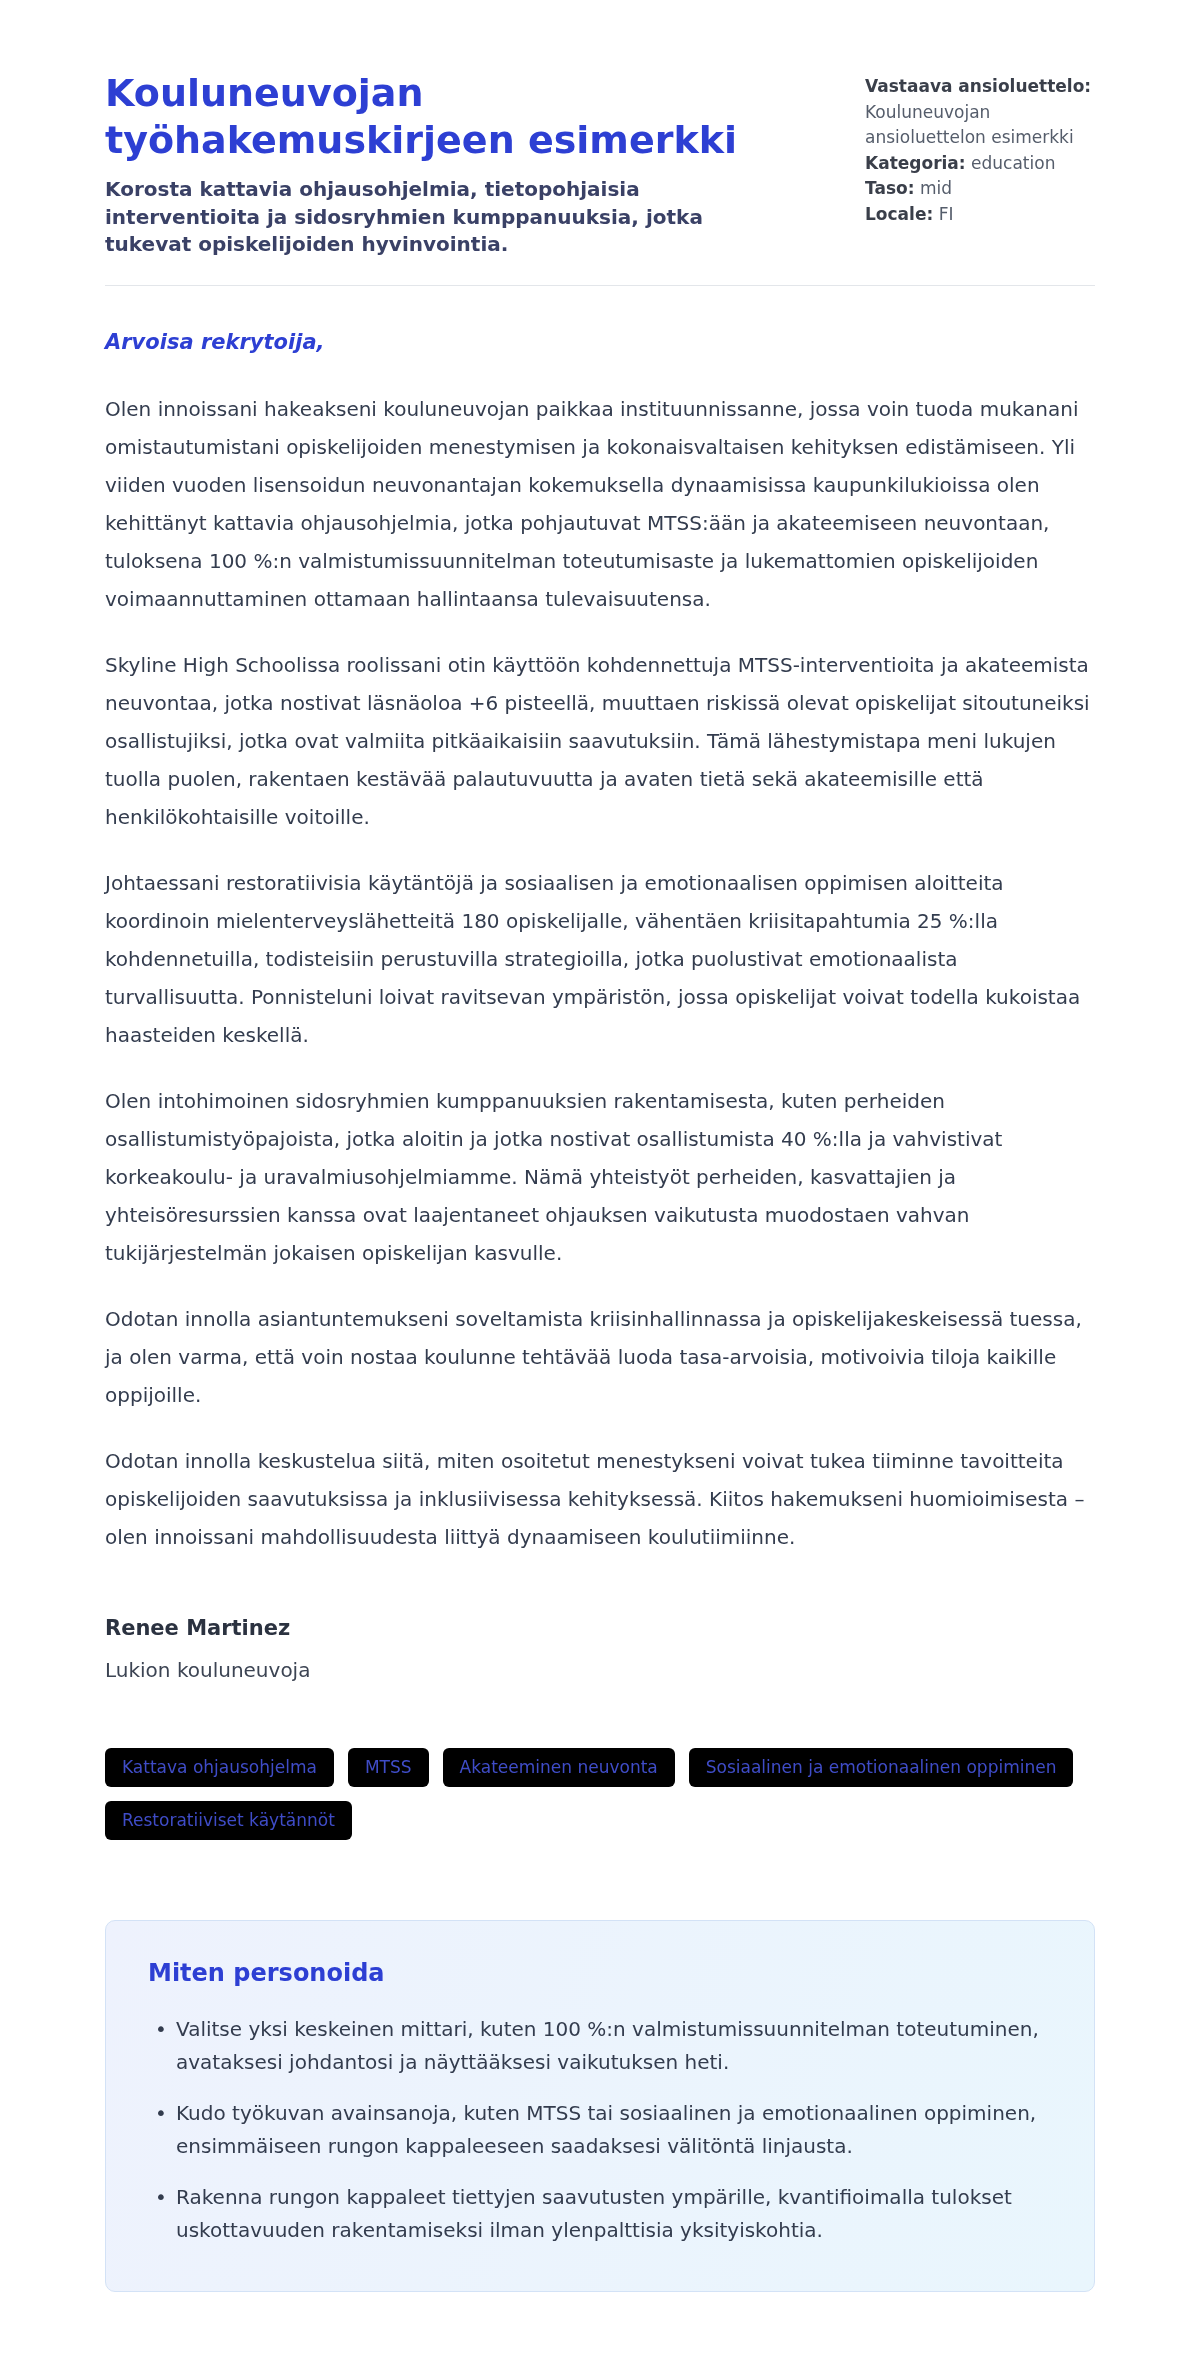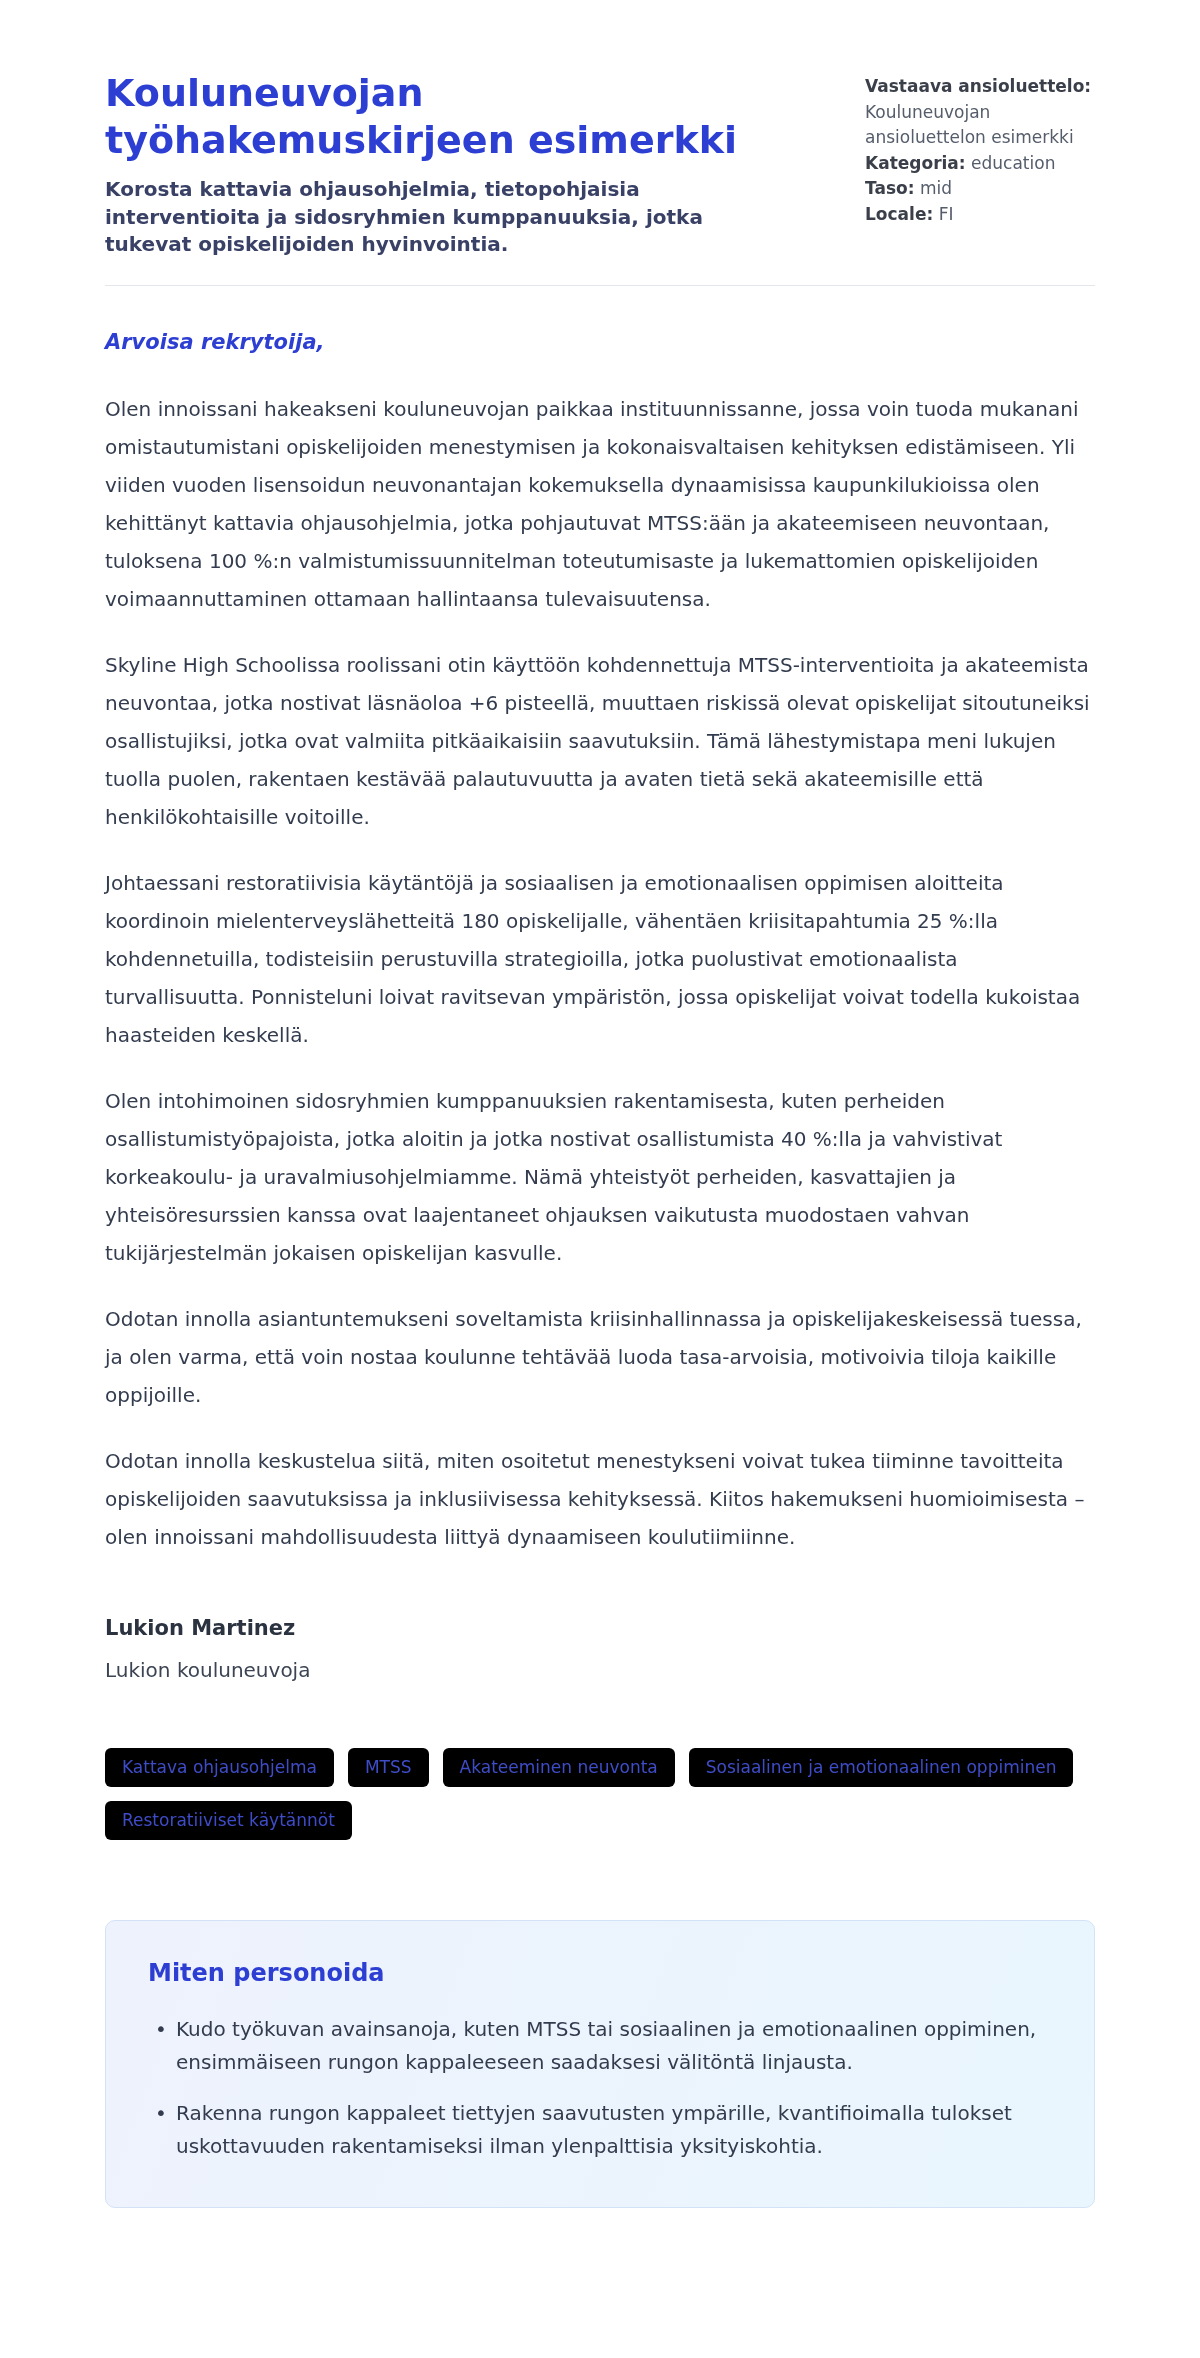--- a/index.html
+++ b/index.html
@@ -135,34 +135,35 @@
   <main class="letter">
     <p class="greeting">Arvoisa rekrytoija,</p>
     <p class="para">Olen innoissani hakeakseni kouluneuvojan paikkaa instituunnissanne, jossa voin tuoda mukanani omistautumistani opiskelijoiden menestymisen ja kokonaisvaltaisen kehityksen edistämiseen. Yli viiden vuoden lisensoidun neuvonantajan kokemuksella dynaamisissa kaupunkilukioissa olen kehittänyt kattavia ohjausohjelmia, jotka pohjautuvat MTSS:ään ja akateemiseen neuvontaan, tuloksena 100 %:n valmistumissuunnitelman toteutumisaste ja lukemattomien opiskelijoiden voimaannuttaminen ottamaan hallintaansa tulevaisuutensa.</p>
     <p class="para">Skyline High Schoolissa roolissani otin käyttöön kohdennettuja MTSS-interventioita ja akateemista neuvontaa, jotka nostivat läsnäoloa +6 pisteellä, muuttaen riskissä olevat opiskelijat sitoutuneiksi osallistujiksi, jotka ovat valmiita pitkäaikaisiin saavutuksiin. Tämä lähestymistapa meni lukujen tuolla puolen, rakentaen kestävää palautuvuutta ja avaten tietä sekä akateemisille että henkilökohtaisille voitoille.</p>
     <p class="para">Johtaessani restoratiivisia käytäntöjä ja sosiaalisen ja emotionaalisen oppimisen aloitteita koordinoin mielenterveyslähetteitä 180 opiskelijalle, vähentäen kriisitapahtumia 25 %:lla kohdennetuilla, todisteisiin perustuvilla strategioilla, jotka puolustivat emotionaalista turvallisuutta. Ponnisteluni loivat ravitsevan ympäristön, jossa opiskelijat voivat todella kukoistaa haasteiden keskellä.</p>
     <p class="para">Olen intohimoinen sidosryhmien kumppanuuksien rakentamisesta, kuten perheiden osallistumistyöpajoista, jotka aloitin ja jotka nostivat osallistumista 40 %:lla ja vahvistivat korkeakoulu- ja uravalmiusohjelmiamme. Nämä yhteistyöt perheiden, kasvattajien ja yhteisöresurssien kanssa ovat laajentaneet ohjauksen vaikutusta muodostaen vahvan tukijärjestelmän jokaisen opiskelijan kasvulle.</p>
     <p class="para">Odotan innolla asiantuntemukseni soveltamista kriisinhallinnassa ja opiskelijakeskeisessä tuessa, ja olen varma, että voin nostaa koulunne tehtävää luoda tasa-arvoisia, motivoivia tiloja kaikille oppijoille.</p>
     <p class="para">Odotan innolla keskustelua siitä, miten osoitetut menestykseni voivat tukea tiiminne tavoitteita opiskelijoiden saavutuksissa ja inklusiivisessa kehityksessä. Kiitos hakemukseni huomioimisesta – olen innoissani mahdollisuudesta liittyä dynaamiseen koulutiimiinne.</p>
 
     <div class="signature">
-      <p class="sig-name">Lukion Martinez</p>
+      <p class="sig-name">Renee Martinez</p>
       <p class="sig-role">Lukion kouluneuvoja</p>
     </div>
   </main>
 
   <div class="tags">
     <span class="tag">Kattava ohjausohjelma</span>
     <span class="tag">MTSS</span>
     <span class="tag">Akateeminen neuvonta</span>
     <span class="tag">Sosiaalinen ja emotionaalinen oppiminen</span>
     <span class="tag">Restoratiiviset käytännöt</span>
   </div>
 
   <section class="tips">
     <h2 class="tips-title">Miten personoida</h2>
     <ul>
+      <li>Valitse yksi keskeinen mittari, kuten 100 %:n valmistumissuunnitelman toteutuminen, avataksesi johdantosi ja näyttääksesi vaikutuksen heti.</li>
       <li>Kudo työkuvan avainsanoja, kuten MTSS tai sosiaalinen ja emotionaalinen oppiminen, ensimmäiseen rungon kappaleeseen saadaksesi välitöntä linjausta.</li>
       <li>Rakenna rungon kappaleet tiettyjen saavutusten ympärille, kvantifioimalla tulokset uskottavuuden rakentamiseksi ilman ylenpalttisia yksityiskohtia.</li>
     </ul>
   </section>
 
 </div>
 
 </body></html>

